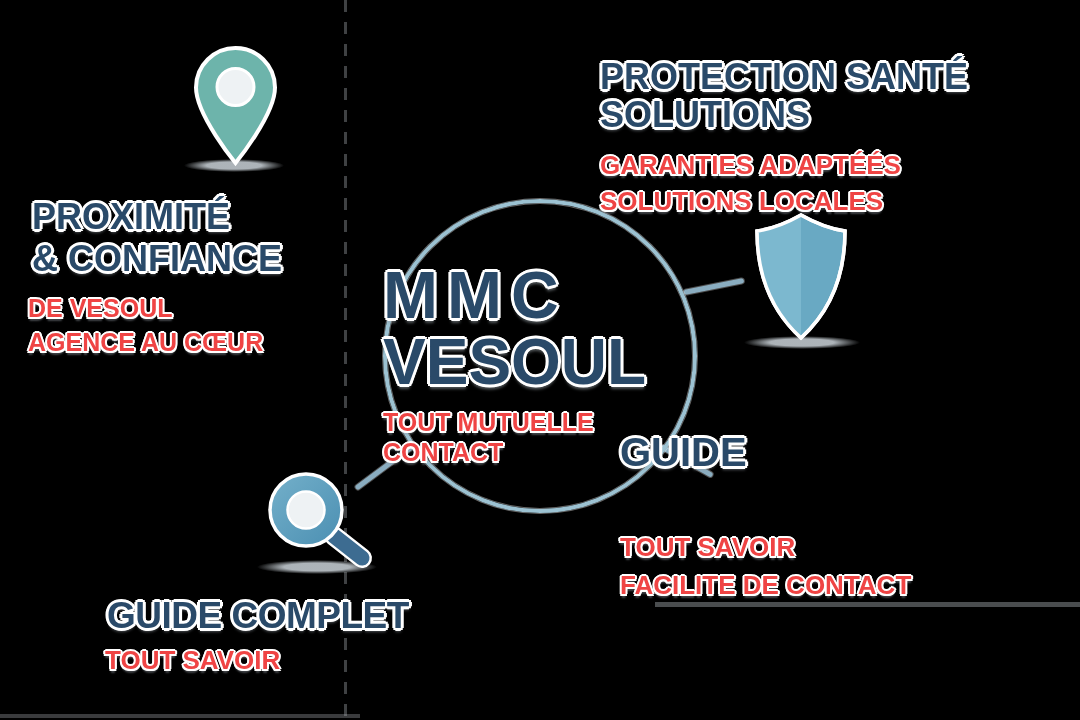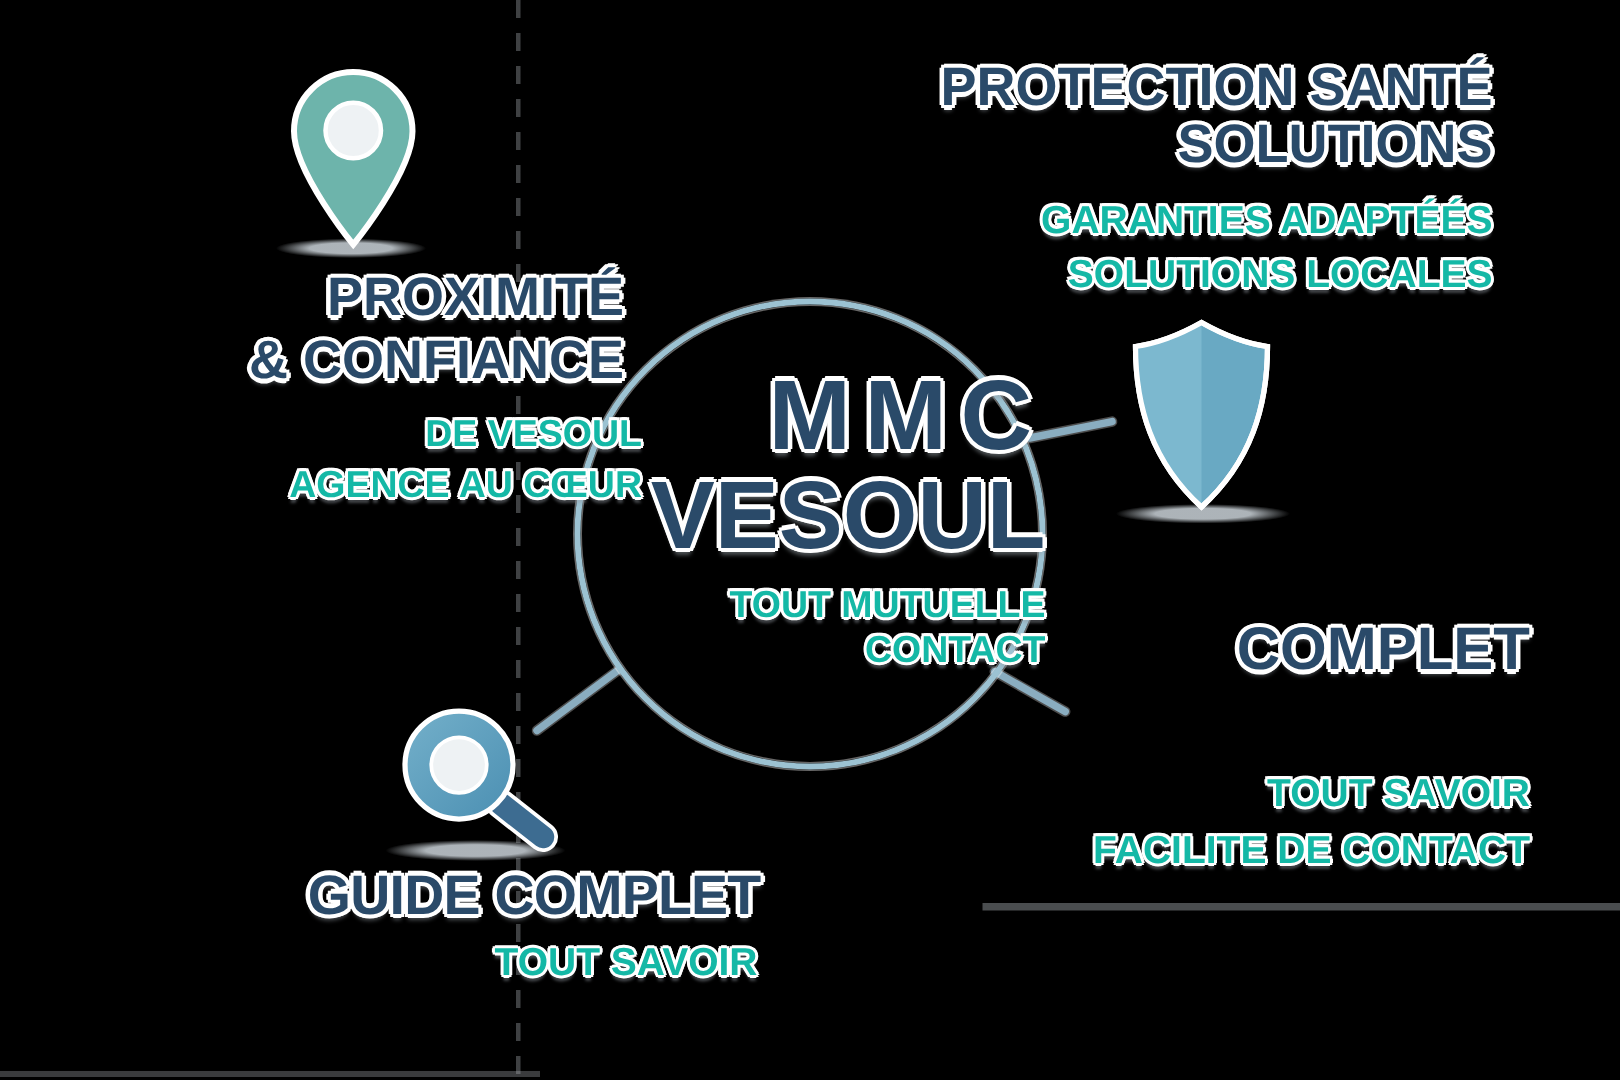--- a/index.html
+++ b/index.html
@@ -1,30 +1,30 @@
 <!DOCTYPE html>
 <html><head>
 <meta charset="utf-8">
 <style>
   html,body{margin:0;padding:0;background:#000;}
   body{width:1080px;height:720px;position:relative;overflow:hidden;
        font-family:"Liberation Sans", sans-serif;}
   .abs{position:absolute;}
-  .ctr{text-align:right;}
+  .ctr{text-align:left;margin-top:19px;}
   
   .h-big, .h-mid, .sub{font-weight:bold;color:#2a4a69;}
   .h-big{ text-shadow:
       -3px 0 0 #fff,3px 0 0 #fff,0 -3px 0 #fff,0 3px 0 #fff,
       -2px -2px 0 #fff,2px -2px 0 #fff,-2px 2px 0 #fff,2px 2px 0 #fff,
       0 5px 3px rgba(148,156,163,.55);}
   .h-mid{ text-shadow:
       -3px 0 0 #fff,3px 0 0 #fff,0 -3px 0 #fff,0 3px 0 #fff,
       -2px -2px 0 #fff,2px -2px 0 #fff,-2px 2px 0 #fff,2px 2px 0 #fff,
       0 4px 3px rgba(148,156,163,.5);}
-  .sub{ color:#14b8a6; text-shadow:
+  .sub{ color:#ef4444; text-shadow:
       -2px 0 0 #fff,2px 0 0 #fff,0 -2px 0 #fff,0 2px 0 #fff,
       -1.5px -1.5px 0 #fff,1.5px -1.5px 0 #fff,-1.5px 1.5px 0 #fff,1.5px 1.5px 0 #fff,
       0 4px 2px rgba(148,156,163,.45);}
   
   .ring{left:383px;top:199px;width:314px;height:314px;box-sizing:border-box;
         border:4px solid #9cc2d2;border-radius:50%;
         box-shadow:0 0 0 1px rgba(255,255,255,.4), inset 0 0 0 1px rgba(255,255,255,.4);}
   
   .link{height:5px;background:#8aadc0;border-radius:3px;transform-origin:left center;
         box-shadow:0 0 0 1px rgba(255,255,255,.3);}
@@ -52,21 +52,21 @@
 <div class="abs ctr h-big" style="left:383px;top:243px;width:314px;font-size:66px;line-height:66px;letter-spacing:9px;">MMC</div>
 <div class="abs ctr h-big" style="left:383px;top:311px;width:314px;font-size:64px;line-height:64px;letter-spacing:0px;">VESOUL</div>
 <div class="abs ctr sub" style="left:383px;top:391px;width:314px;font-size:25px;line-height:25px;">TOUT MUTUELLE</div>
 <div class="abs ctr sub" style="left:383px;top:421px;width:314px;font-size:25px;line-height:25px;">CONTACT</div>
 
 <div class="abs ground" style="left:184px;top:159px;width:100px;height:13px;"></div>
 <svg class="abs" style="left:189px;top:45px;" width="93" height="122" viewBox="0 0 93 122">
   <path d="M46.5,3 C68,3 86,20.5 86,42.5 C86,70 46.5,118 46.5,118 C46.5,118 7,70 7,42.5 C7,20.5 25,3 46.5,3 Z" fill="#6db4ab" stroke="#ffffff" stroke-width="4"></path>
   <circle cx="46.5" cy="42" r="18.5" fill="#eef2f4" stroke="#ffffff" stroke-width="3"></circle>
 </svg>
-<div class="abs ctr h-mid" style="left:16px;top:177px;width:400px;font-size:36px;line-height:42px;">
+<div class="abs ctr h-mid" style="left:32px;top:177px;width:400px;font-size:36px;line-height:42px;">
   <div>PROXIMITÉ</div>
   <div>&amp; CONFIANCE</div>
 </div>
 <div class="abs ctr sub" style="left:28px;top:272px;width:400px;font-size:25px;line-height:34px;">
   <div>DE VESOUL</div>
   <div>AGENCE AU CŒUR</div>
 </div>
 
 <div class="abs ctr h-mid" style="left:600px;top:39px;width:395px;font-size:36px;line-height:38px;">
   <div>PROTECTION SANTÉ</div>
@@ -77,21 +77,21 @@
   <div>SOLUTIONS LOCALES</div>
 </div>
 <div class="abs ground" style="left:744px;top:336px;width:116px;height:13px;"></div>
 <svg class="abs" style="left:746px;top:211px;" width="110" height="130" viewBox="0 0 110 130">
   <path d="M55,4 Q32,17 11,20 C11,60 22,97 55,127 C88,97 99,60 99,20 Q78,17 55,4 Z" fill="#69a9c3" stroke="#ffffff" stroke-width="3.5"></path>
   <path d="M55,4 Q32,17 11,20 C11,60 22,97 55,127 L55,4 Z" fill="#7cb8cf"></path>
   <path d="M55,4 Q32,17 11,20 C11,60 22,97 55,127 C88,97 99,60 99,20 Q78,17 55,4 Z" fill="none" stroke="#ffffff" stroke-width="3.5"></path>
 </svg>
 
 <div class="abs ctr h-mid" style="left:620px;top:410px;width:400px;font-size:40px;line-height:47px;">
-  <div>COMPLET</div>
+  <div>GUIDE</div>
 </div>
 <div class="abs ctr sub" style="left:620px;top:509px;width:400px;font-size:26px;line-height:38px;">
   <div>TOUT SAVOIR</div>
   <div>FACILITE DE CONTACT</div>
 </div>
 
 <div class="abs ground" style="left:257px;top:560px;width:120px;height:14px;"></div>
 <svg class="abs" style="left:260px;top:466px;" width="120" height="110" viewBox="0 0 120 110">
   <defs>
     <linearGradient id="lensGrad" x1="0" y1="0" x2="1" y2="1">

